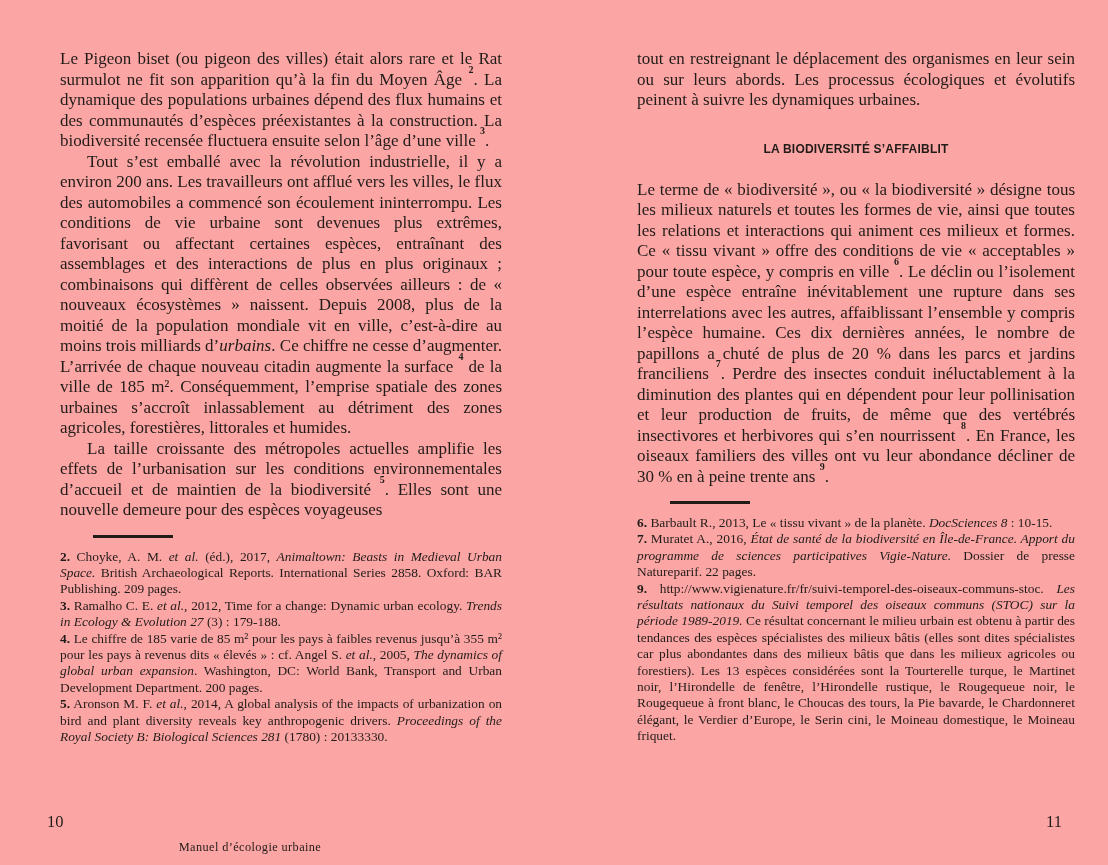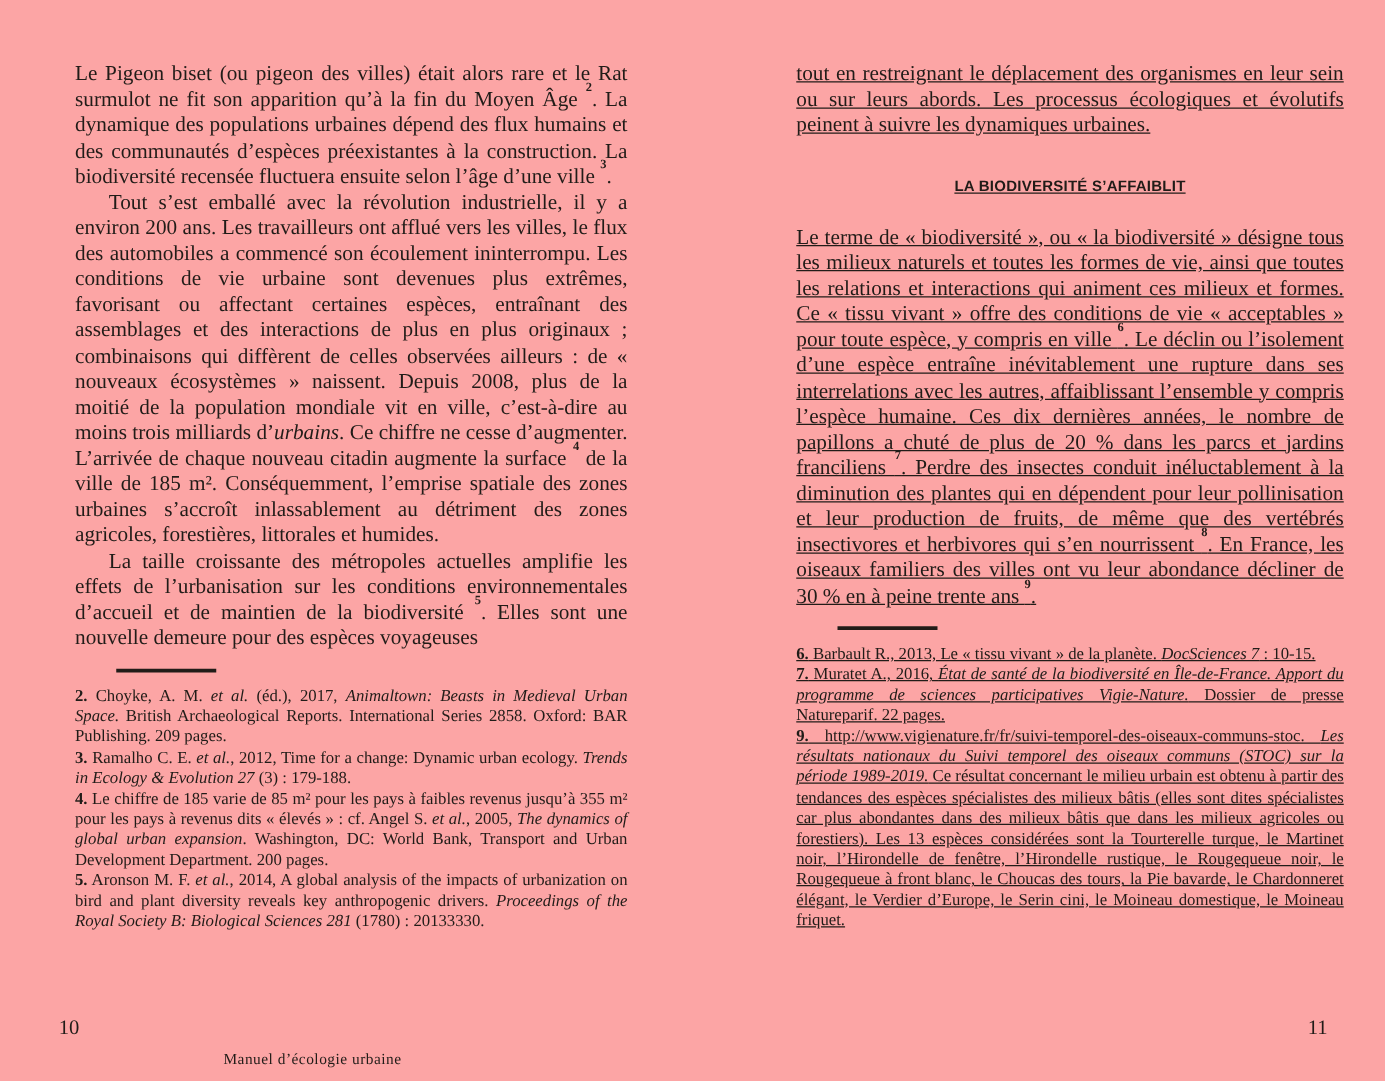--- a/index.html
+++ b/index.html
@@ -22,21 +22,21 @@
     height: 865px;
   }
   .page-left  { left: 0;     width: 554px; }
   .page-right { left: 554px; width: 554px; }
 
   .text-col {
     position: absolute;
     top: 49px;
   }
   .left-col  { left: 60px; width: 442px; }
-  .right-col { left: 83px; width: 438px; text-decoration: underline; }
+  .right-col { left: 83px; width: 438px; }
 
   .text-col p {
     margin: 0;
     font-size: 17px;
     line-height: 20.5px;
     text-align: justify;
     -webkit-hyphens: auto;
     hyphens: auto;
   }
   .text-col p.indent { text-indent: 27px; }
@@ -126,21 +126,21 @@
     <div class="text-col right-col">
       <div class="body-paragraphs">
           <p>tout en restreignant le déplacement des organismes en leur sein ou sur leurs abords. Les processus écologiques et évolutifs peinent à suivre les dynamiques urbaines.</p>
         </div>
       <h2 class="section-heading">LA BIODIVERSITÉ S’AFFAIBLIT</h2>
       <div class="body-paragraphs">
           <p>Le terme de « biodiversité », ou « la biodiversité » désigne tous les milieux naturels et toutes les formes de vie, ainsi que toutes les relations et interactions qui animent ces milieux et formes. Ce « tissu vivant » offre des conditions de vie « acceptables » pour toute espèce, y compris en ville <sup>6</sup>. Le déclin ou l’isolement d’une espèce entraîne inévitablement une rupture dans ses interrelations avec les autres, affaiblissant l’ensemble y compris l’espèce humaine. Ces dix dernières années, le nombre de papillons a chuté de plus de 20 % dans les parcs et jardins franciliens <sup>7</sup>. Perdre des insectes conduit inéluctablement à la diminution des plantes qui en dépendent pour leur pollinisation et leur production de fruits, de même que des vertébrés insectivores et herbivores qui s’en nourrissent <sup>8</sup>. En France, les oiseaux familiers des villes ont vu leur abondance décliner de 30 % en à peine trente ans <sup>9</sup>.</p>
         </div>
       <div class="fn-rule"></div>
       <div class="footnotes">
-          <p><b>6.</b> Barbault R., 2013, Le « tissu vivant » de la planète. <i>DocSciences 7</i> : 10-15.</p>
+          <p><b>6.</b> Barbault R., 2013, Le « tissu vivant » de la planète. <i>DocSciences 8</i> : 10-15.</p>
           <p><b>7.</b> Muratet A., 2016, <i>État de santé de la biodiversité en Île-de-France. Apport du programme de sciences participatives Vigie-Nature.</i> Dossier de presse Natureparif. 22 pages.</p>
           <p><b>9.</b> http://www.vigienature.fr/fr/suivi-temporel-des-oiseaux-communs-stoc. <i>Les résultats nationaux du Suivi temporel des oiseaux communs (STOC) sur la période 1989-2019.</i> Ce résultat concernant le milieu urbain est obtenu à partir des tendances des espèces spécialistes des milieux bâtis (elles sont dites spécialistes car plus abondantes dans des milieux bâtis que dans les milieux agricoles ou forestiers). Les 13 espèces considérées sont la Tourterelle turque, le Martinet noir, l’Hirondelle de fenêtre, l’Hirondelle rustique, le Rougequeue noir, le Rougequeue à front blanc, le Choucas des tours, la Pie bavarde, le Chardonneret élégant, le Verdier d’Europe, le Serin cini, le Moineau domestique, le Moineau friquet.</p>
         </div>
     </div>
     <div class="folio folio-right">11</div>
   </section>
 
 </main>
 
 </body></html>

